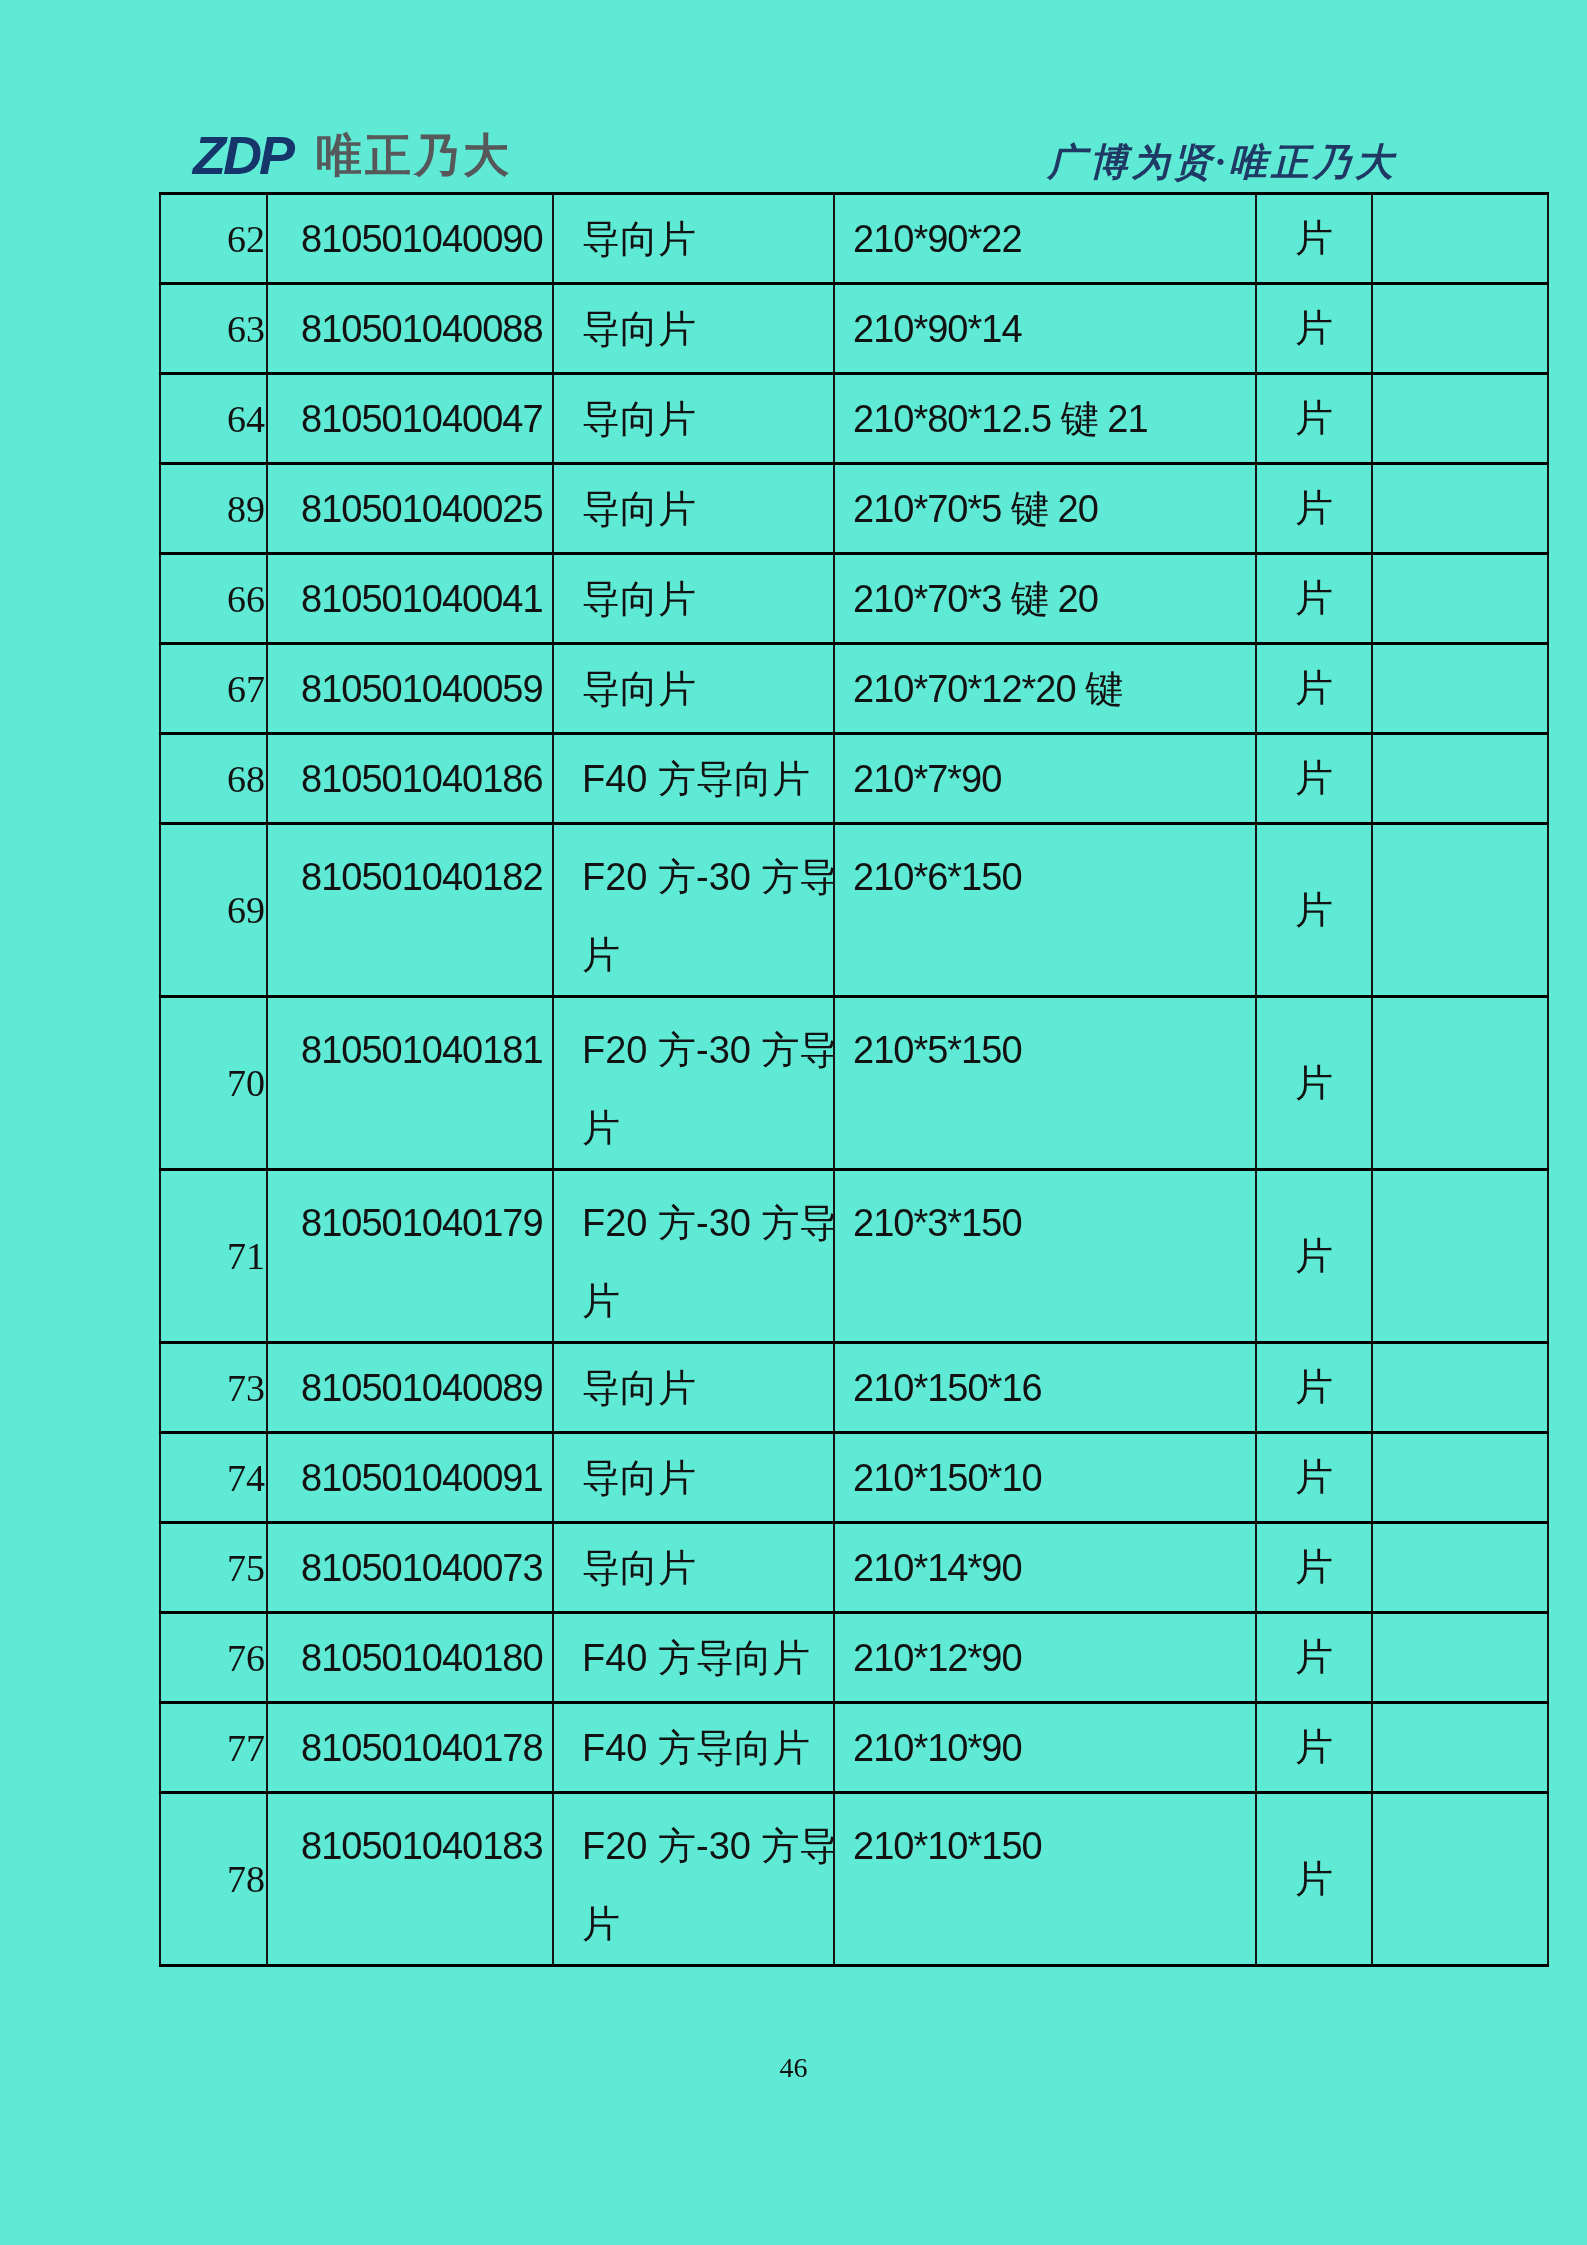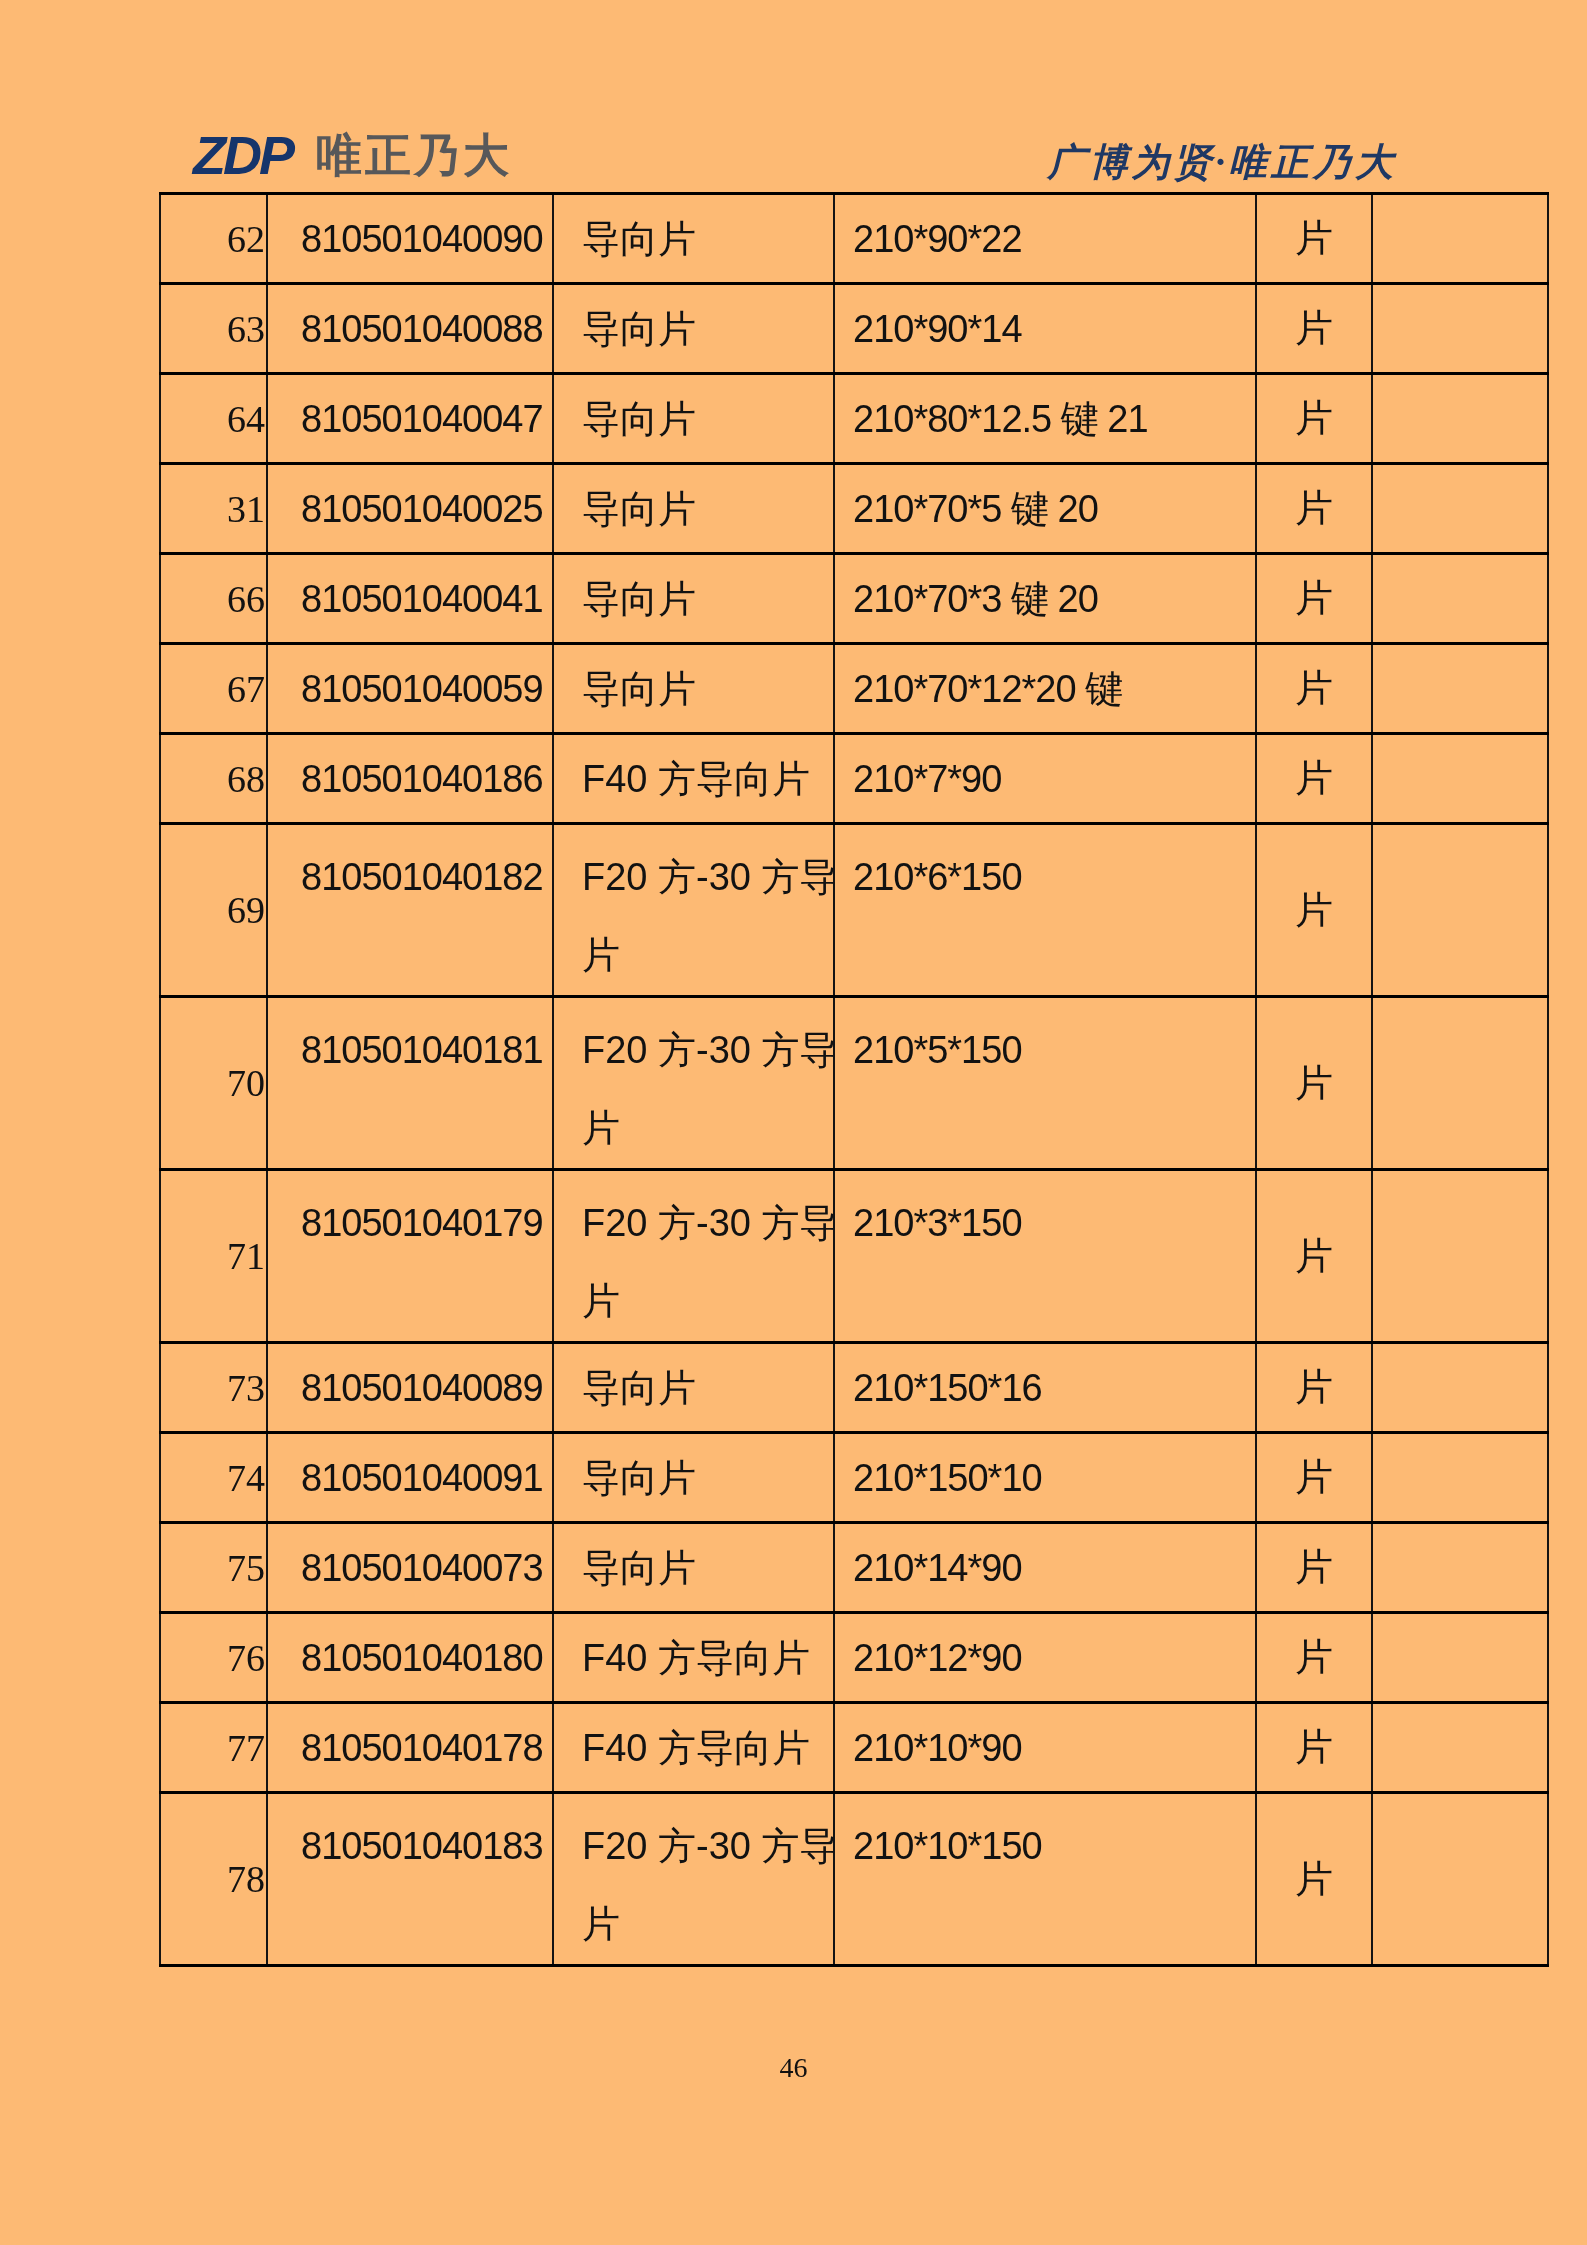--- a/index.html
+++ b/index.html
@@ -1,20 +1,20 @@
 <!DOCTYPE html>
 <html><head>
 <meta charset="utf-8">
 <style>
   html,body { margin:0; padding:0; background:#888; }
   .page {
     position:relative;
     width:1587px; height:2245px;
     margin:0 auto;
-    background:#fdba74;
+    background:#5eead4;
     font-family:"Liberation Sans","DejaVu Sans",sans-serif;
     color:#111;
     overflow:hidden;
   }
 
   
   .hdr-logo {
     position:absolute; left:193px; top:128px; height:54px;
     display:flex; align-items:center; white-space:nowrap;
   }
@@ -140,21 +140,21 @@
     <td class="c-name">
             <span class="line">导向片</span>
           </td>
     <td class="c-spec">
             <span class="line">210*80*12.5 键 21</span>
           </td>
     <td class="c-unit">片</td>
     <td class="c-empty"></td>
   </tr>
         <tr class="single">
-    <td class="c-no">31</td>
+    <td class="c-no">89</td>
     <td class="c-code">
             <span class="line">810501040025</span>
           </td>
     <td class="c-name">
             <span class="line">导向片</span>
           </td>
     <td class="c-spec">
             <span class="line">210*70*5 键 20</span>
           </td>
     <td class="c-unit">片</td>

